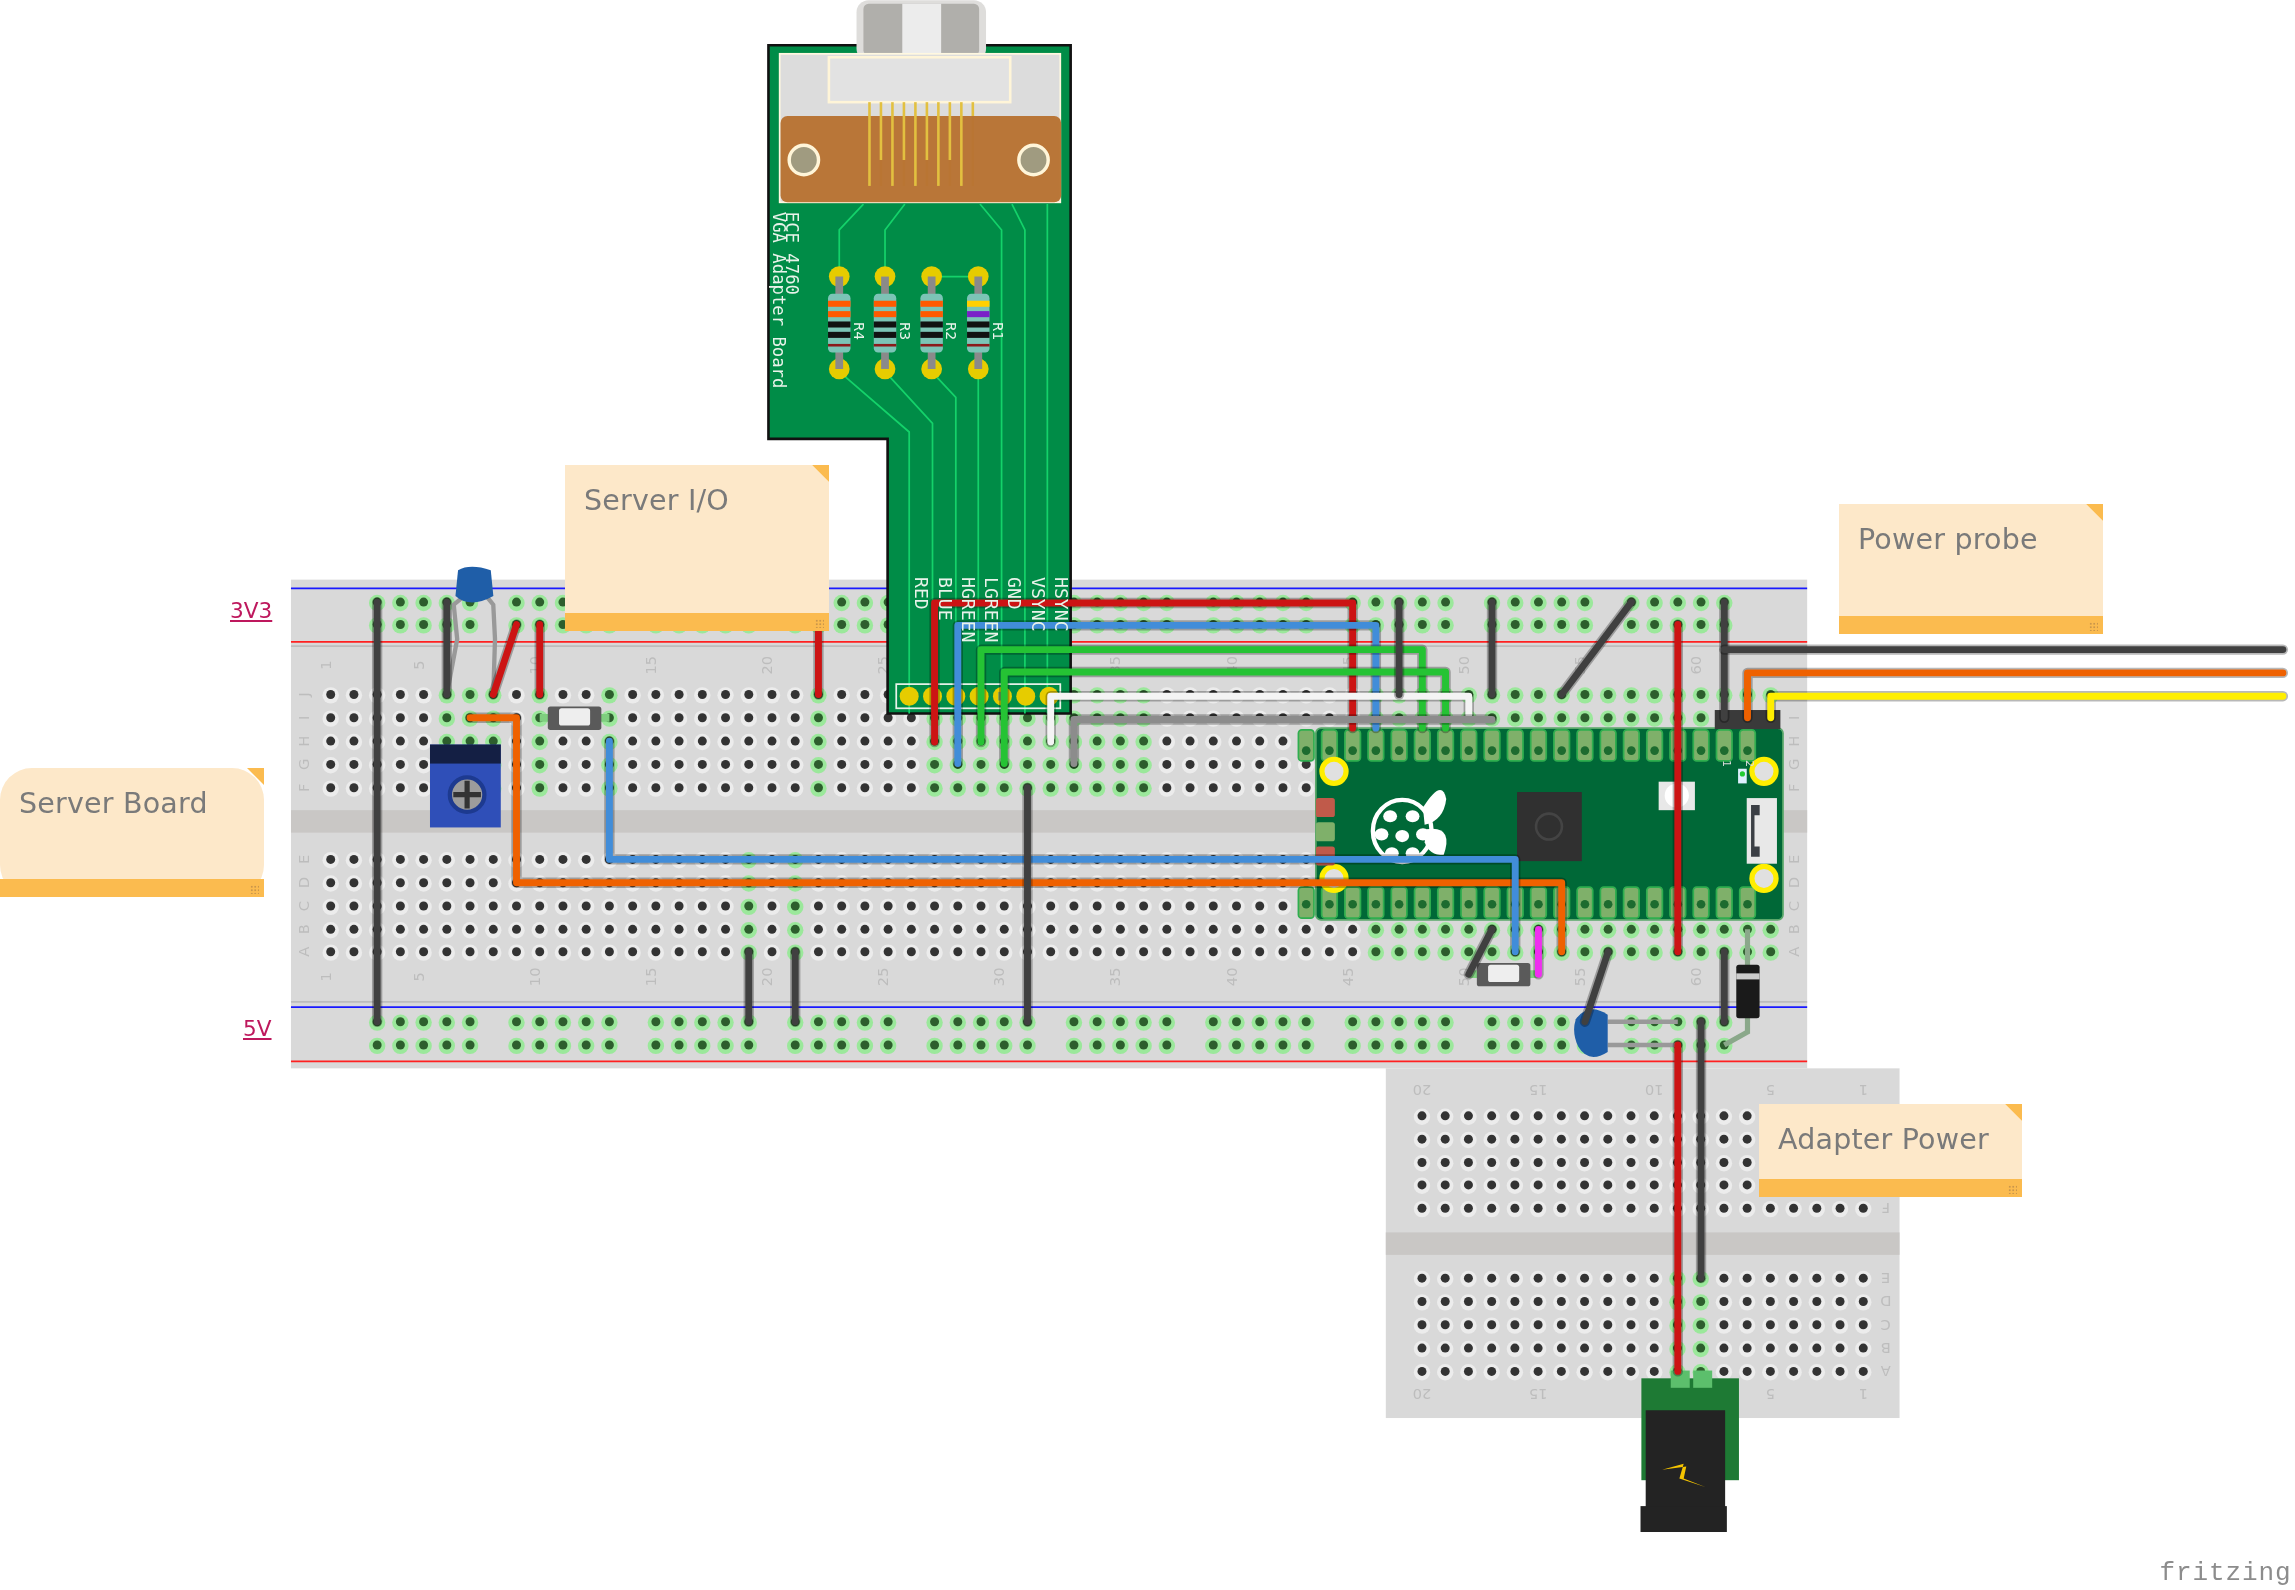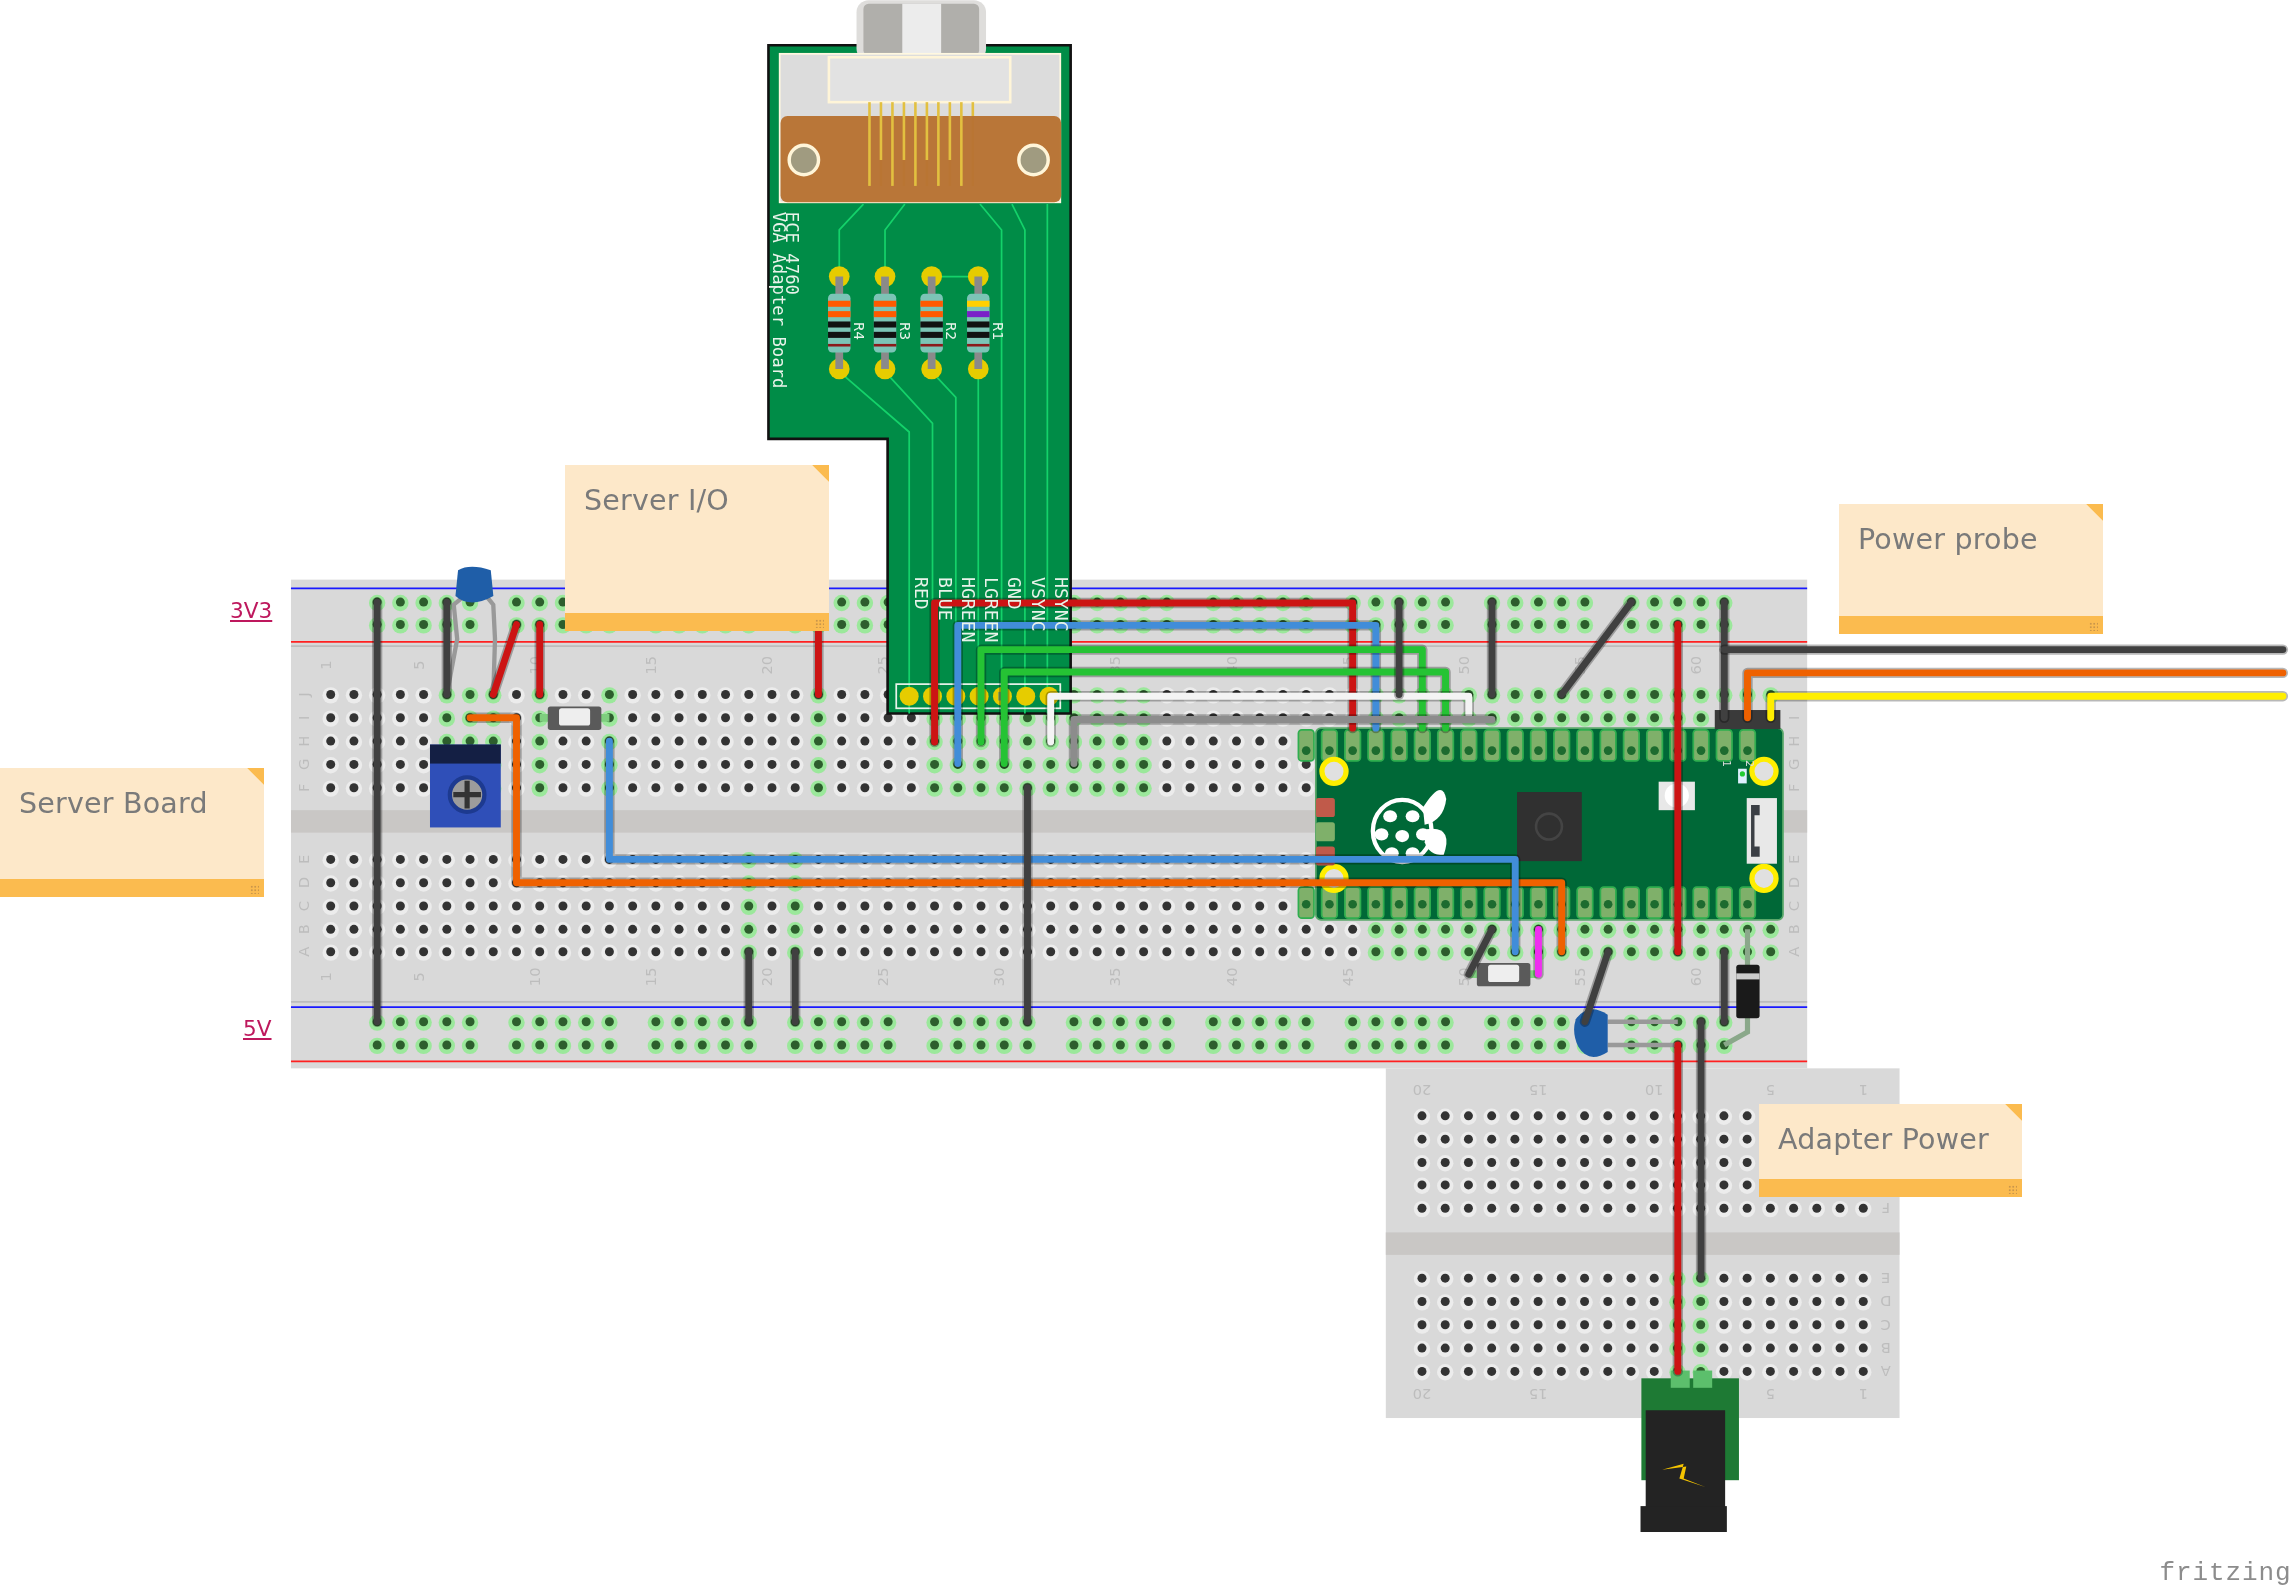--- a/index.html
+++ b/index.html
@@ -2464,21 +2464,21 @@
 <div class="rail-label" style="left:230px;top:598px;">3V3</div>
 <div class="rail-label" style="left:243px;top:1016px;">5V</div>
 
 <div class="note" style="left:565px;top:465px;width:264px;height:166px;">
   <div class="fold-mask"></div>
     <div class="fold"></div>
   <div class="text">Server I/O</div>
   <div class="strip"></div>
     <div class="grip"></div>
 </div>
-<div class="note" style="left:0px;top:768px;width:264px;height:129px;">
+<div class="note" style="left:0px;top:768px;width:264px;height:129px;border-radius:32px;">
   <div class="fold-mask"></div>
     <div class="fold"></div>
   <div class="text">Server Board</div>
   <div class="strip"></div>
     <div class="grip"></div>
 </div>
 <div class="note" style="left:1839px;top:504px;width:264px;height:130px;">
   <div class="fold-mask"></div>
     <div class="fold"></div>
   <div class="text">Power probe</div>

